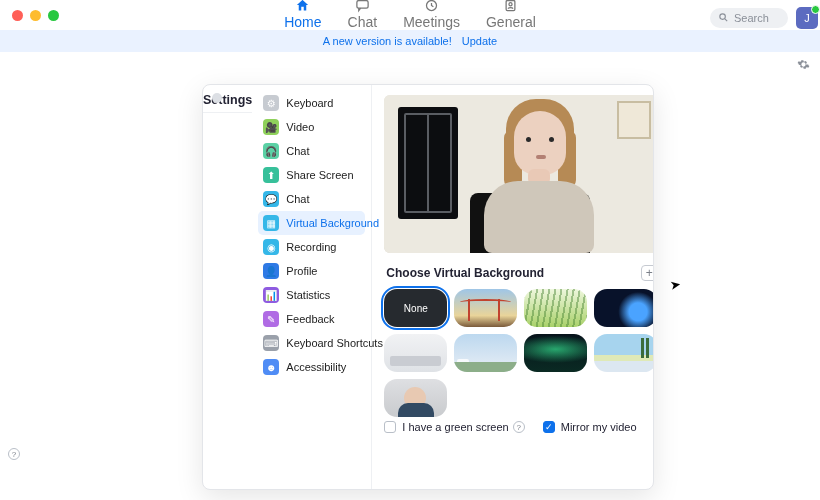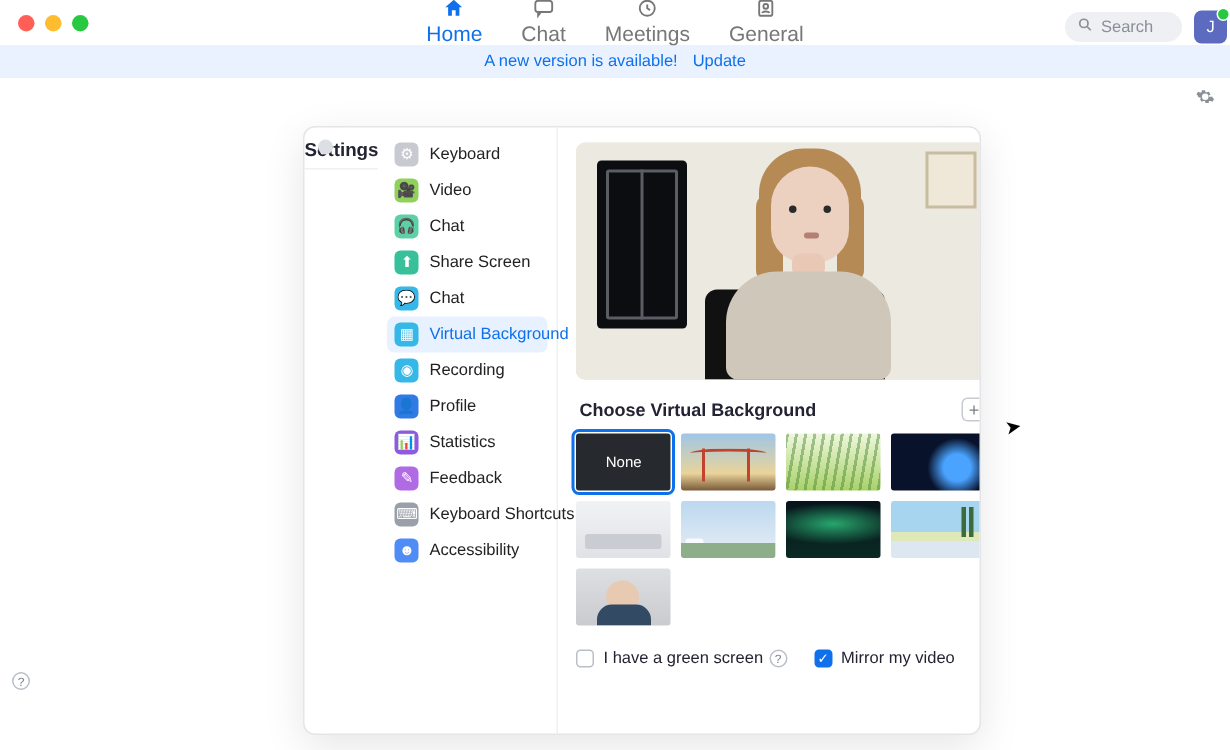--- a/index.html
+++ b/index.html
@@ -51,26 +51,26 @@
   .hair::before{left:-2px}
   .hair::after{right:-2px}
   .eyes{position:absolute;bottom:110px;left:42px;width:28px;height:6px;display:flex;justify-content:space-between}
   .eyes span{width:5px;height:5px;background:#2a2a2a;border-radius:50%}
   .mouth{position:absolute;bottom:94px;left:52px;width:10px;height:4px;background:#b38073;border-radius:3px}
   .painting{position:absolute;right:8px;top:6px;width:34px;height:38px;background:#efe8d8;border:2px solid #c8bda1}
   .section-head{display:flex;align-items:center;justify-content:space-between;margin:12px 2px 8px}
   .section-title{font-size:12px;font-weight:600}
   .add-btn{width:16px;height:16px;border:1px solid #c6cad1;border-radius:4px;display:flex;align-items:center;justify-content:center;color:#7a7f88;font-size:12px;line-height:1}
   .thumbs{display:flex;flex-wrap:wrap;gap:7px}
-  .thumb{width:63px;height:38px;border-radius:2px;overflow:hidden;position:relative;cursor:pointer}
+  .thumb{width:63px;height:38px;border-radius:13px;overflow:hidden;position:relative;cursor:pointer}
   .thumb.selected{outline:2px solid #0e71eb;outline-offset:1px}
   .thumb.none{background:#262a2f;color:#fff;display:flex;align-items:center;justify-content:center;font-size:10px}
   .thumb .vid-badge{position:absolute;left:3px;bottom:3px;width:12px;height:10px;background:#ffffffcc;border-radius:2px}
   .thumb .vid-badge::after{content:"";position:absolute;right:-4px;top:2px;border:3px solid transparent;border-left-color:#ffffffcc}
-  .row-opts{display:flex;align-items:center;gap:18px;margin-top:16px;font-size:11px}
+  .row-opts{display:flex;align-items:center;gap:18px;margin-top:4px;font-size:11px}
   .chk{display:flex;align-items:center;gap:6px}
   .box{width:12px;height:12px;border:1px solid #b9bfc8;border-radius:3px;background:#fff;display:flex;align-items:center;justify-content:center;color:#fff;font-size:9px}
   .box.checked{background:#0e71eb;border-color:#0e71eb}
   .info{width:12px;height:12px;border:1px solid #b9bfc8;border-radius:50%;display:flex;align-items:center;justify-content:center;color:#7a7f88;font-size:8px;margin-left:-2px}
   .far-info{position:absolute;left:8px;bottom:40px;width:12px;height:12px;border:1px solid #b9bfc8;border-radius:50%;display:flex;align-items:center;justify-content:center;color:#7a7f88;font-size:8px}
   .cursor{position:absolute;left:670px;top:277px;font-size:13px;color:#000;transform:rotate(-10deg)}
   
   .bridge{background:linear-gradient(180deg,#9fc6e7 0%,#e9d49a 70%,#7a5a3a 100%)}
   .bridge::before{content:"";position:absolute;left:6px;right:6px;top:10px;height:14px;border-top:2px solid #c1432e;border-radius:50%/20%}
   .bridge::after{content:"";position:absolute;left:14px;top:10px;width:2px;height:22px;background:#c1432e;box-shadow:30px 0 #c1432e}

